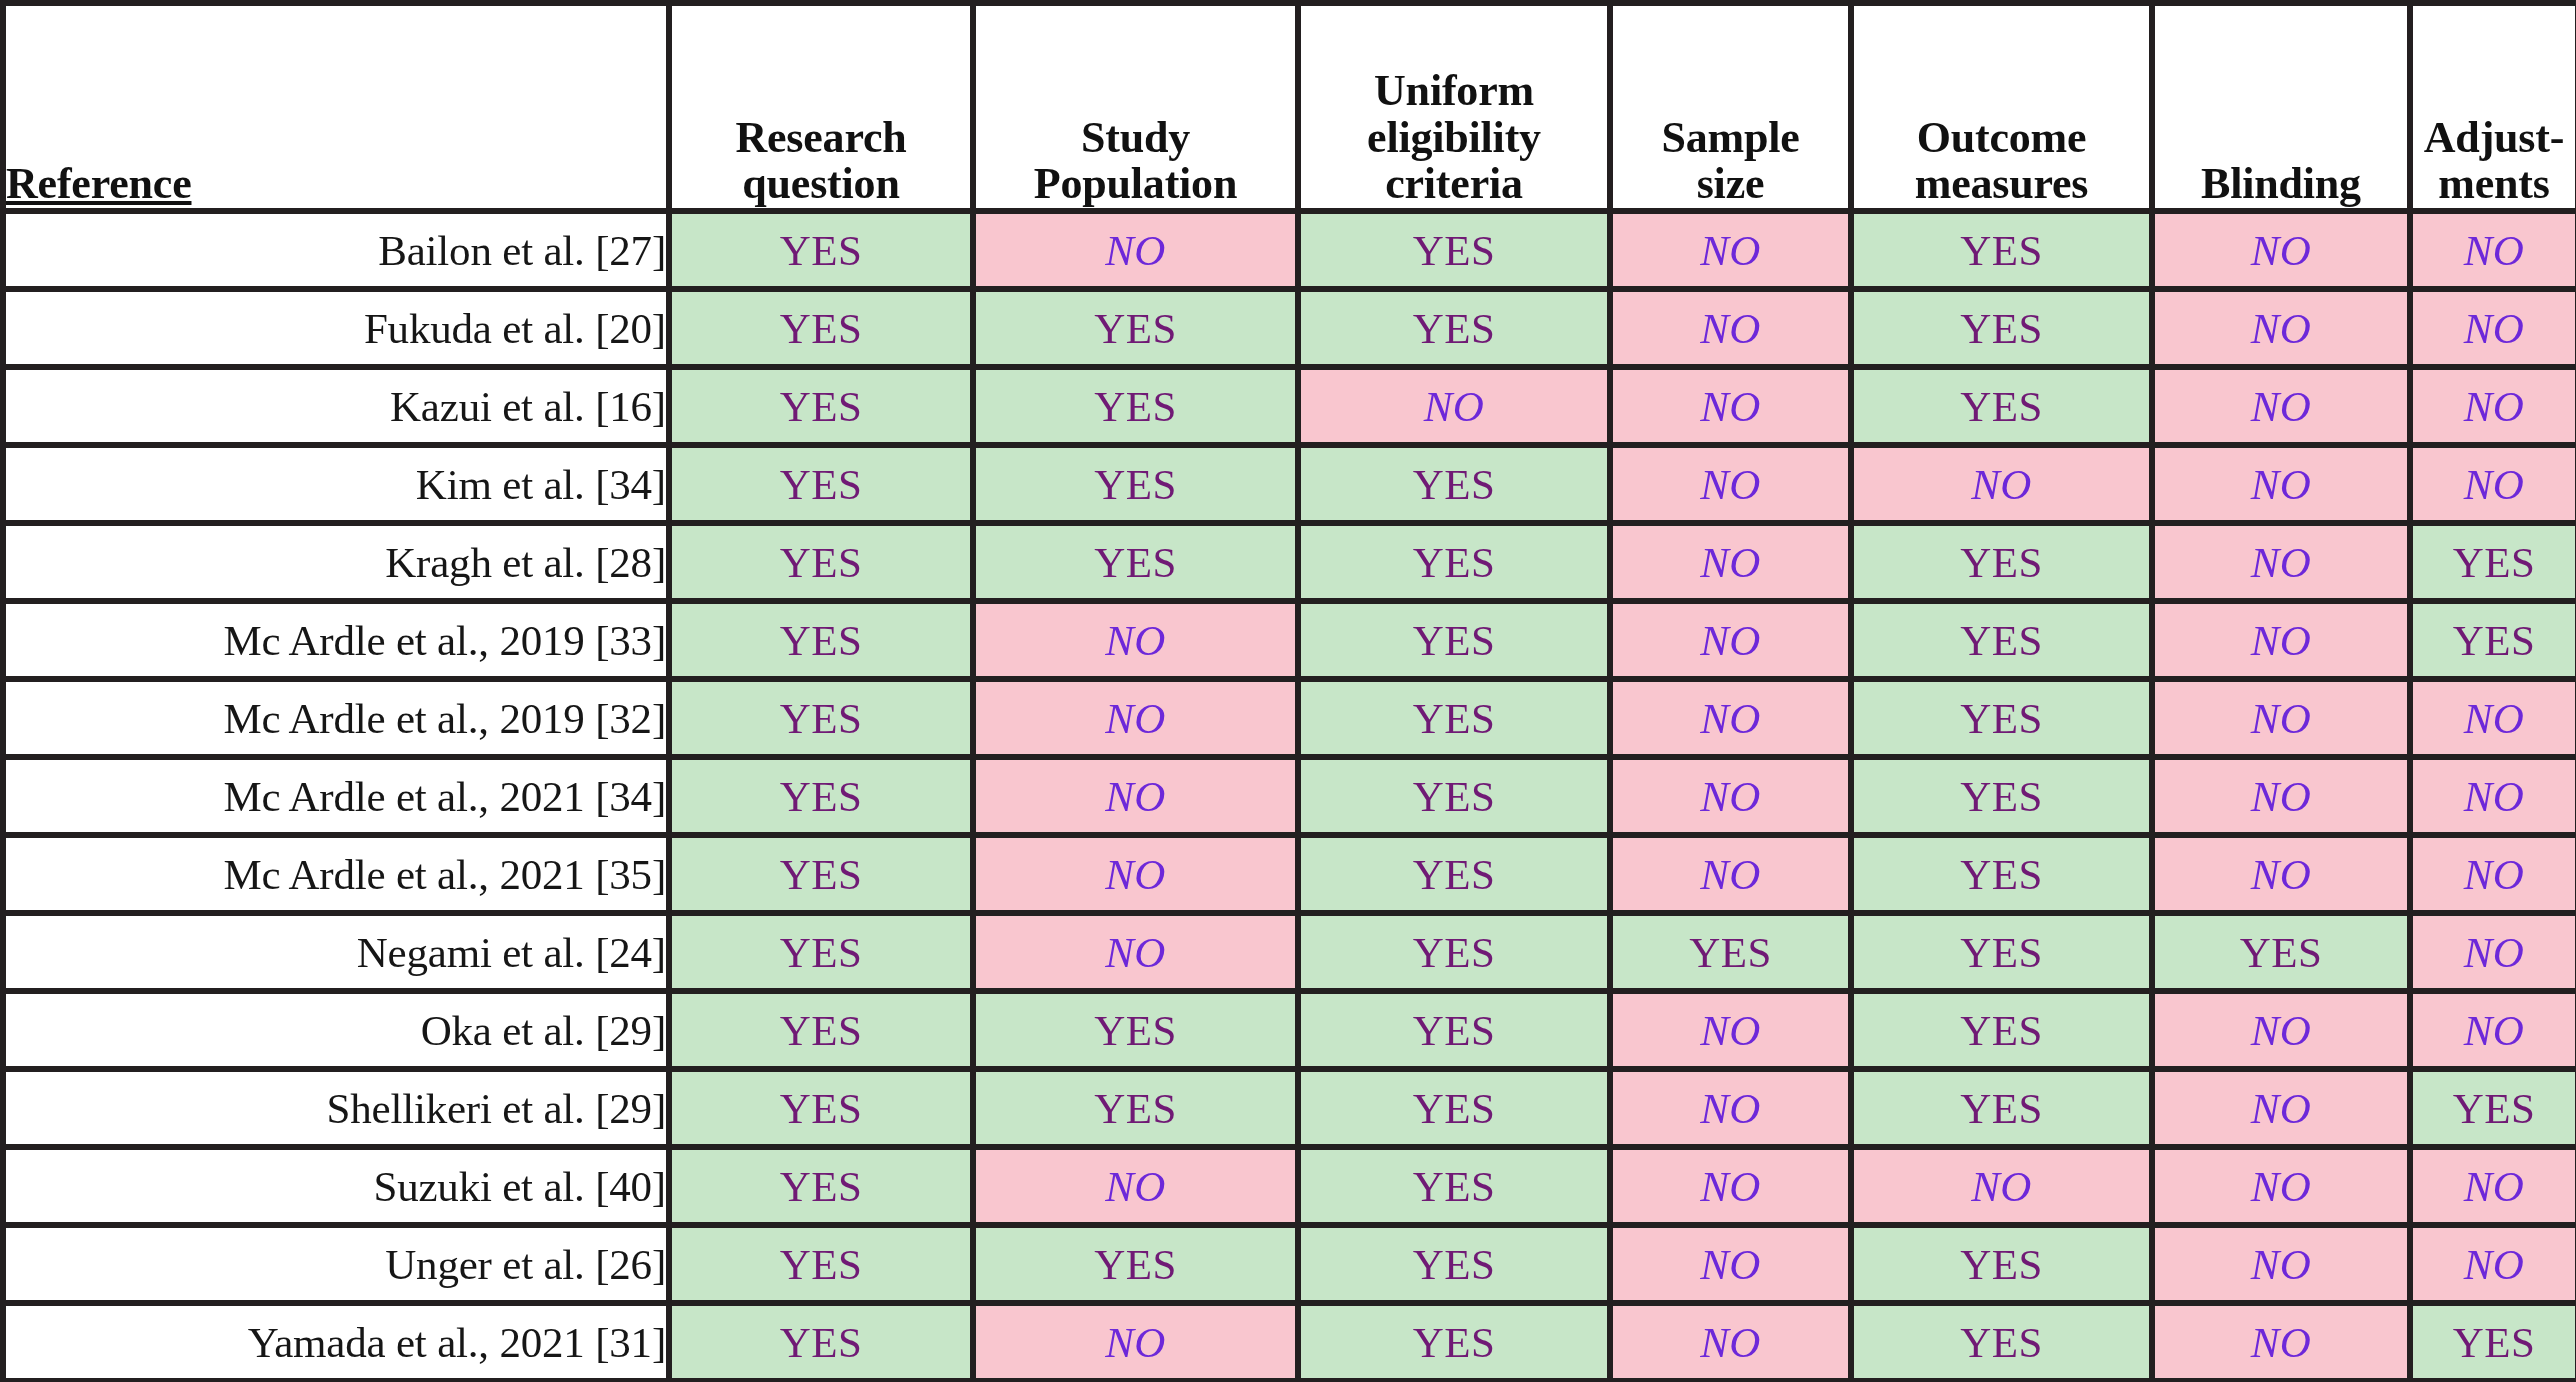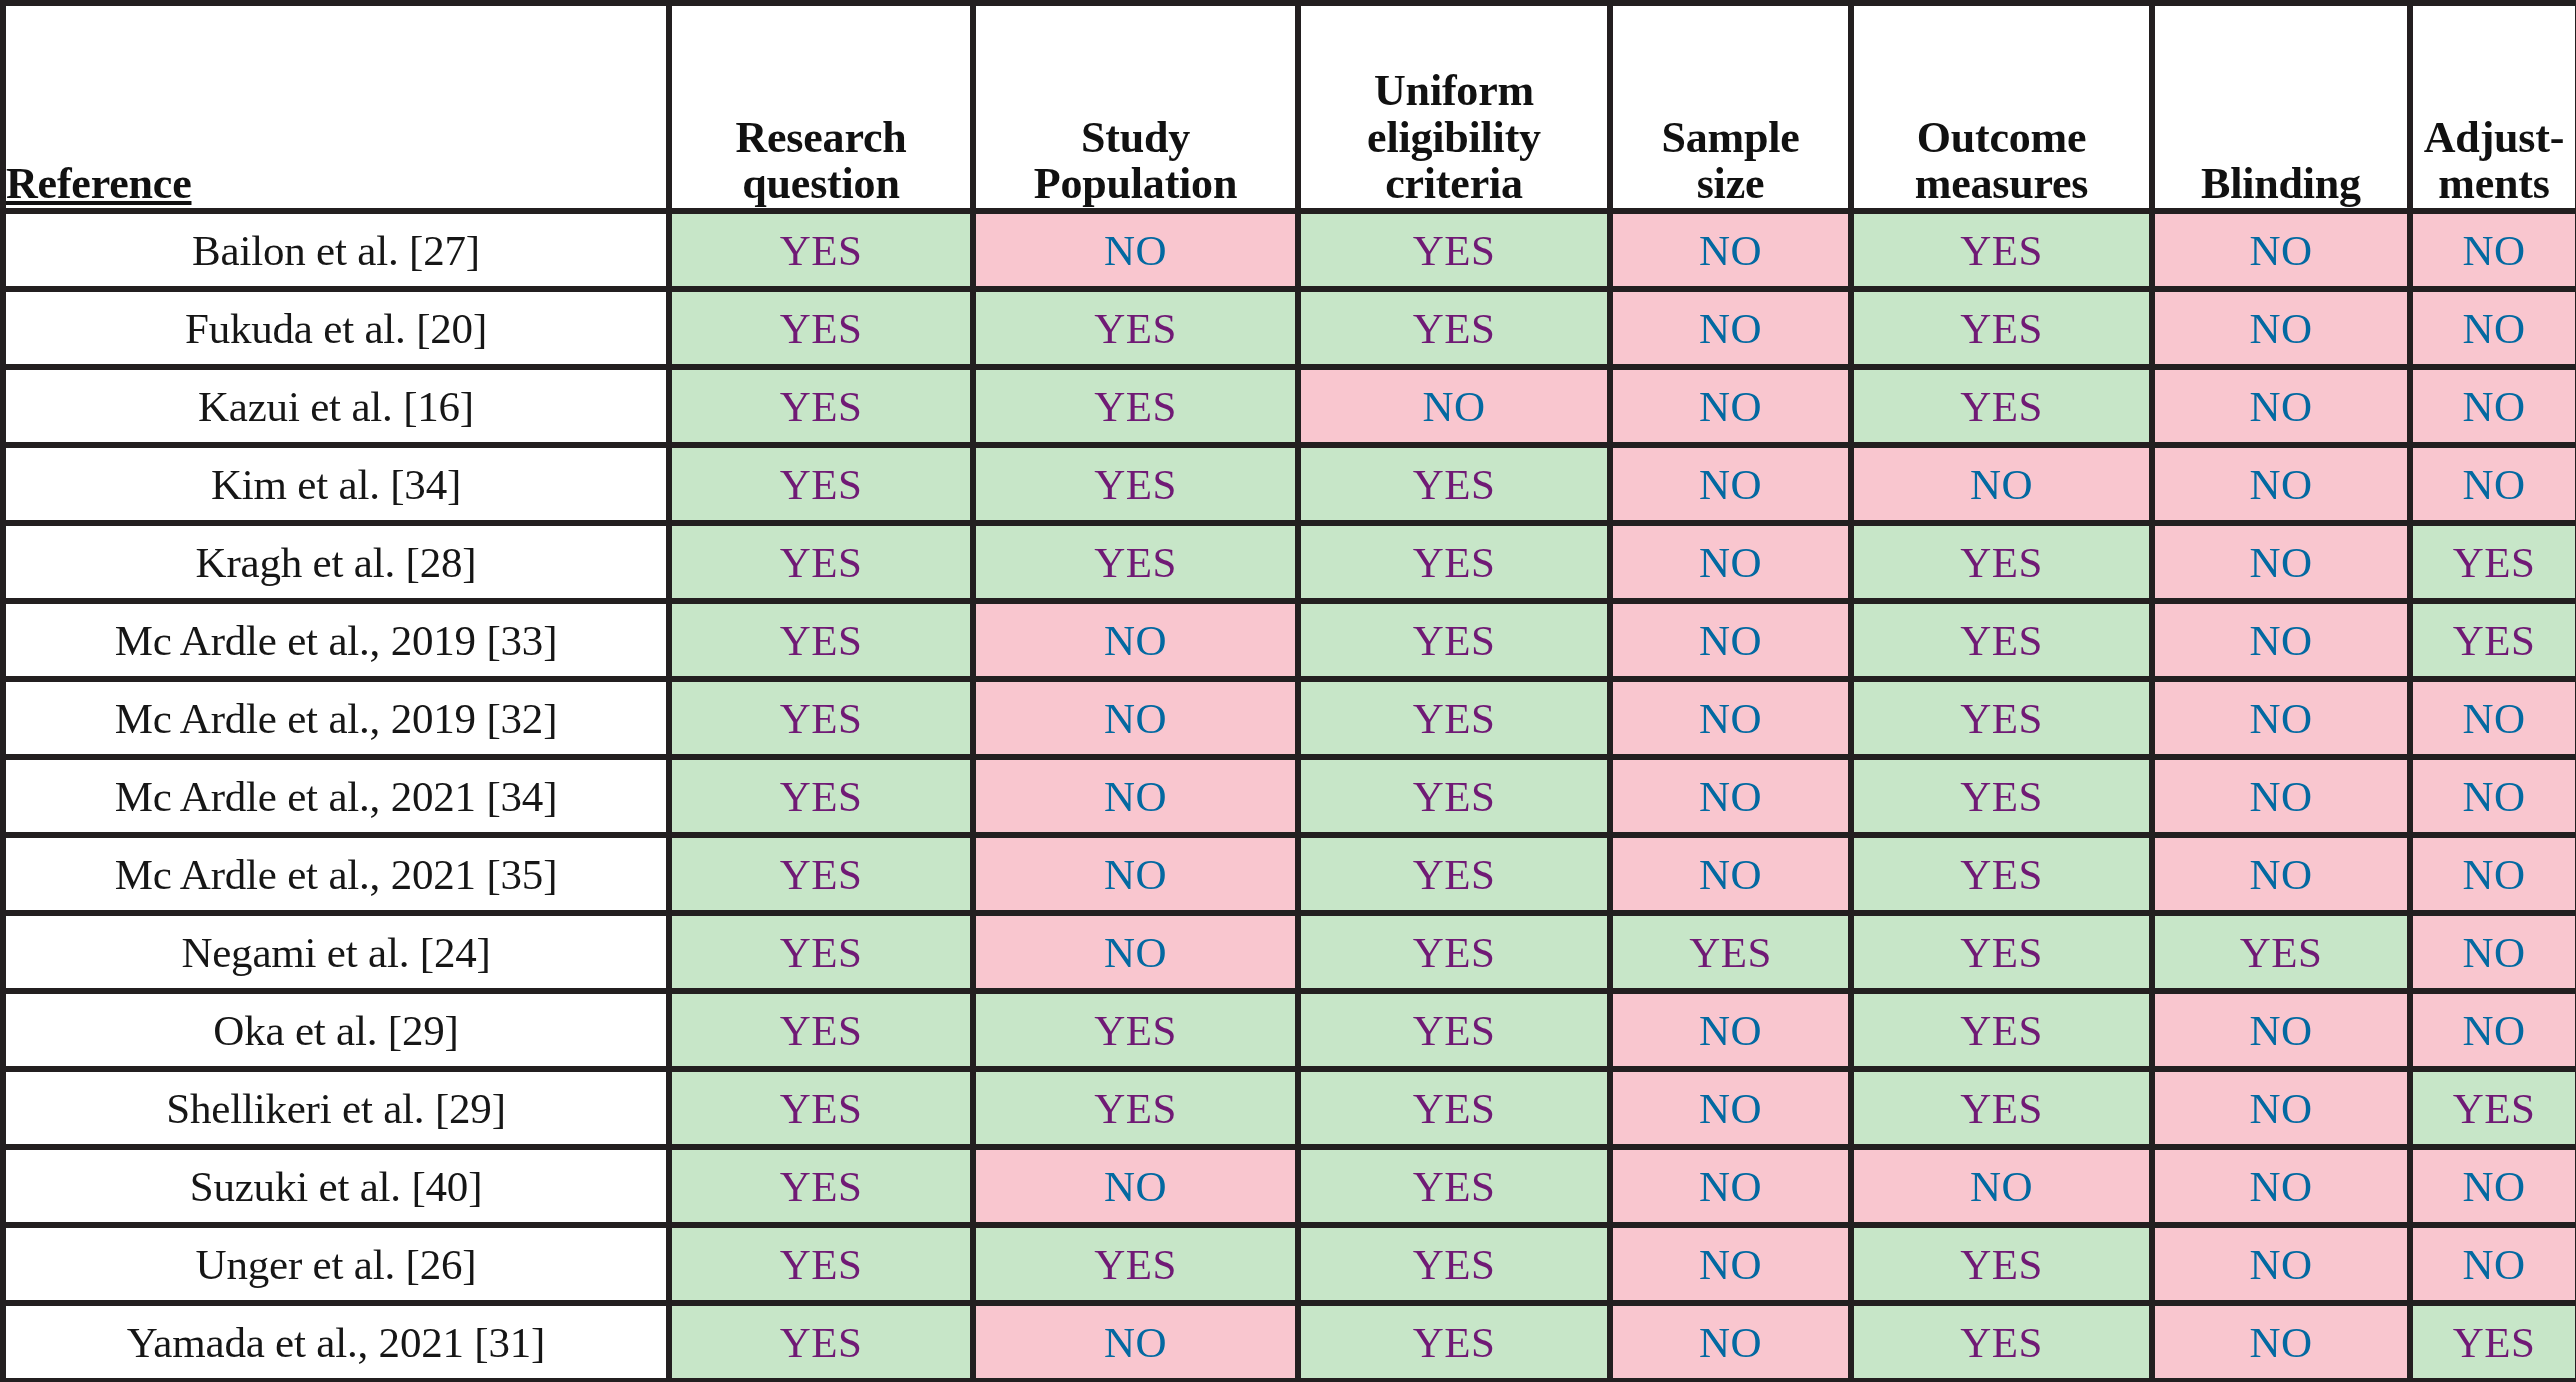--- a/index.html
+++ b/index.html
@@ -52,36 +52,37 @@
   
   tbody td {
     height: 72px;
     font-size: 43px;
     line-height: 1;
     vertical-align: middle;
   }
   tbody td.ref-cell {
     background: #ffffff;
     color: #161616;
-    text-align: center;
+    text-align: right;
     padding-left: 16px;
     white-space: nowrap;
     letter-spacing: -0.2px;
   }
   tbody td.mark {
     text-align: center;
     letter-spacing: 0.4px;
   }
   tbody td.yes {
     background: #c7e6c8;
     color: #701a75;
   }
   tbody td.no {
     background: #f9c6cf;
-    color: #0369a1;
+    color: #6d28d9;
+    font-style: italic;
   }
 
   
   col.c-ref  { width: 666px; }
   col.c-rq   { width: 304px; }
   col.c-sp   { width: 325px; }
   col.c-uec  { width: 312px; }
   col.c-ss   { width: 241px; }
   col.c-om   { width: 301px; }
   col.c-bl   { width: 258px; }

